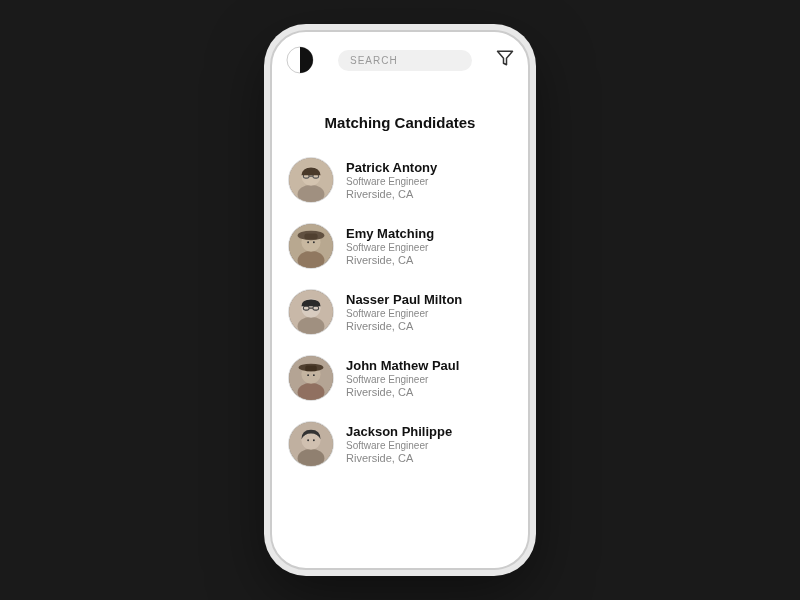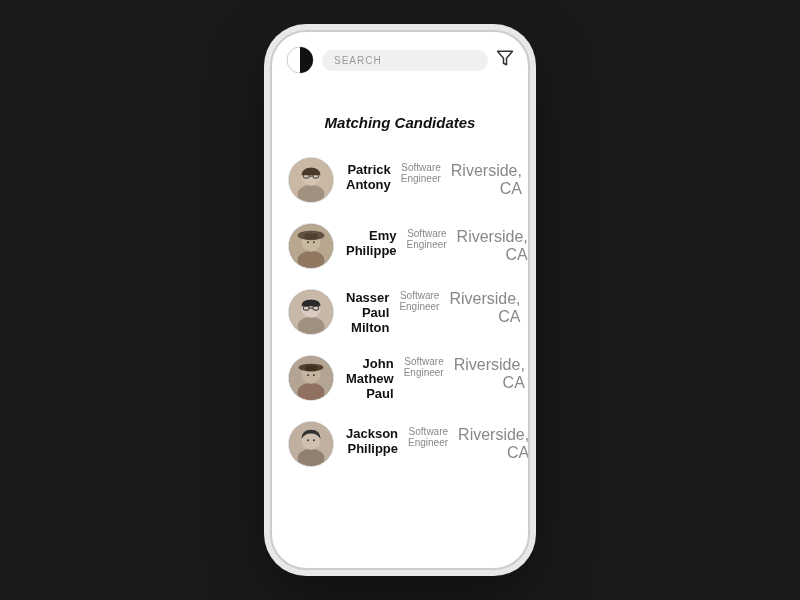--- a/index.html
+++ b/index.html
@@ -25,21 +25,21 @@
       display: flex;
       flex-direction: column;
       box-shadow: 0 0 0 6px #e8e8e8, 0 20px 60px rgba(0,0,0,0.5);
       position: relative;
     }
 
     .phone-header {
       display: flex;
       align-items: center;
       padding: 14px 14px 10px 14px;
-      gap: 8px;
+      gap: 24px;
       flex-shrink: 0;
     }
 
     .logo-icon {
       width: 28px;
       height: 28px;
       flex-shrink: 0;
     }
 
     .search-bar {
@@ -71,21 +71,20 @@
       overflow-y: auto;
       padding: 10px 0 10px 0;
     }
 
     .section-title {
       font-size: 15px;
       font-weight: 700;
       color: #111;
       text-align: center;
       padding: 20px 0 16px 0;
-      font-style: italic;
     }
 
     .candidate-list {
       display: flex;
       flex-direction: column;
       gap: 0;
     }
 
     .candidate-item {
       display: flex;
@@ -113,37 +112,37 @@
     
     .avatar-1 { background: radial-gradient(circle at 50% 40%, #d4c4b0 0%, #b8a898 40%, #8a7868 100%); }
     .avatar-2 { background: radial-gradient(circle at 50% 35%, #c8b8a0 0%, #a09080 40%, #706050 100%); }
     .avatar-3 { background: radial-gradient(circle at 50% 40%, #d8ccc0 0%, #b0a090 40%, #807060 100%); }
     .avatar-4 { background: radial-gradient(circle at 50% 35%, #c4b4a0 0%, #a09080 40%, #706050 100%); }
     .avatar-5 { background: radial-gradient(circle at 50% 40%, #d0c0b0 0%, #b0a090 40%, #808070 100%); }
 
     
     .candidate-info {
       display: flex;
-      gap: 10px;
-      text-align: right;
+      flex-direction: column;
+      gap: 1px;
     }
 
     .candidate-name {
       font-size: 13px;
       font-weight: 600;
       color: #111;
     }
 
     .candidate-role {
       font-size: 10px;
       color: #888;
     }
 
     .candidate-location {
-      font-size: 16px;
+      font-size: 11px;
       color: #888;
     }
 
     
     .phone-content::-webkit-scrollbar { width: 3px; }
     .phone-content::-webkit-scrollbar-track { background: transparent; }
     .phone-content::-webkit-scrollbar-thumb { background: #ddd; border-radius: 2px; }
   </style>
 </head>
 <body>
@@ -207,21 +206,21 @@
             <circle cx="23" cy="19" r="10" fill="#c8b8a0"></circle>
 
             <ellipse cx="23" cy="12" rx="14" ry="5" fill="#605040"></ellipse>
             <rect x="16" y="10" width="14" height="6" rx="3" fill="#504030"></rect>
 
             <circle cx="20" cy="19" r="1" fill="#333"></circle>
             <circle cx="26" cy="19" r="1" fill="#333"></circle>
           </svg>
         </div>
         <div class="candidate-info">
-          <span class="candidate-name">Emy Philippe</span>
+          <span class="candidate-name">Emy Matching</span>
           <span class="candidate-role">Software Engineer</span>
           <span class="candidate-location">Riverside, CA</span>
         </div>
       </div>
 
       <div class="candidate-item">
         <div class="avatar avatar-3">
           <svg width="46" height="46" viewBox="0 0 46 46" xmlns="http://www.w3.org/2000/svg">
             <circle cx="23" cy="23" r="23" fill="#c8b8a8"></circle>
 

